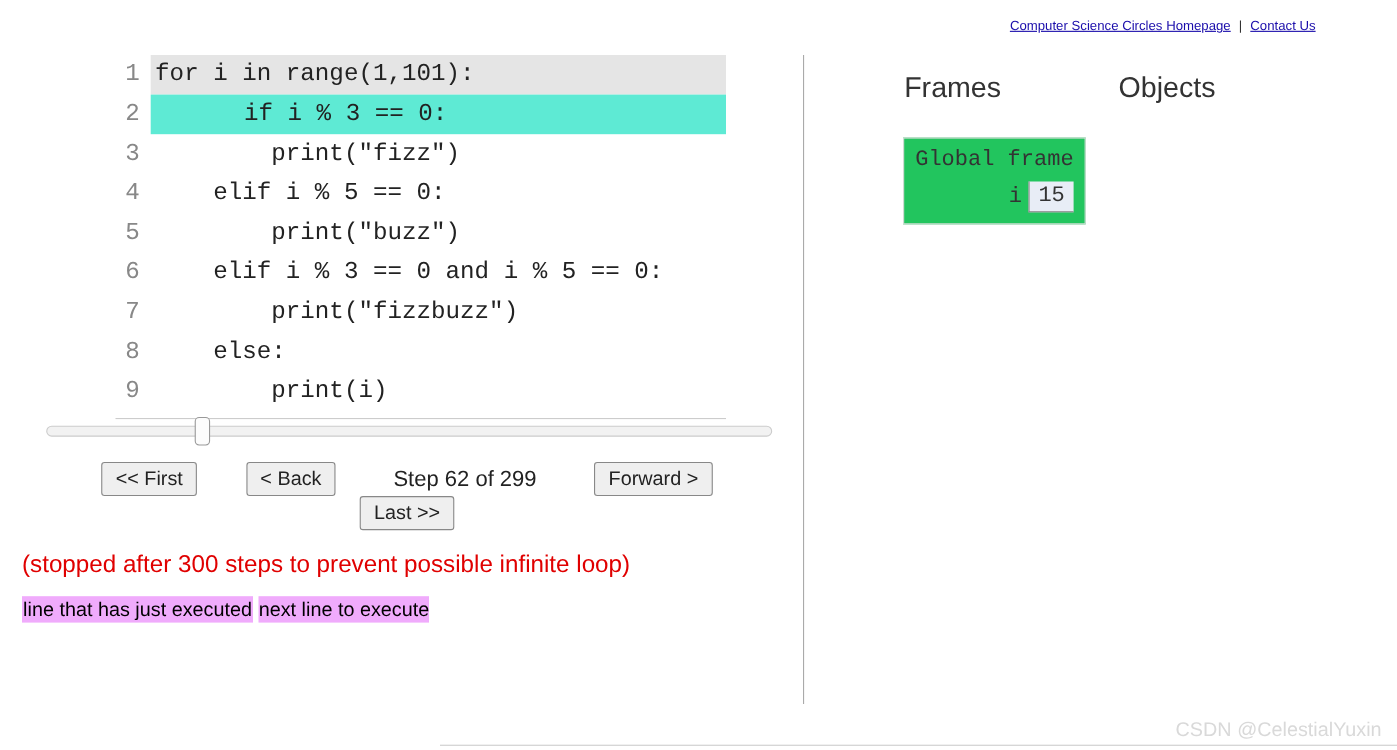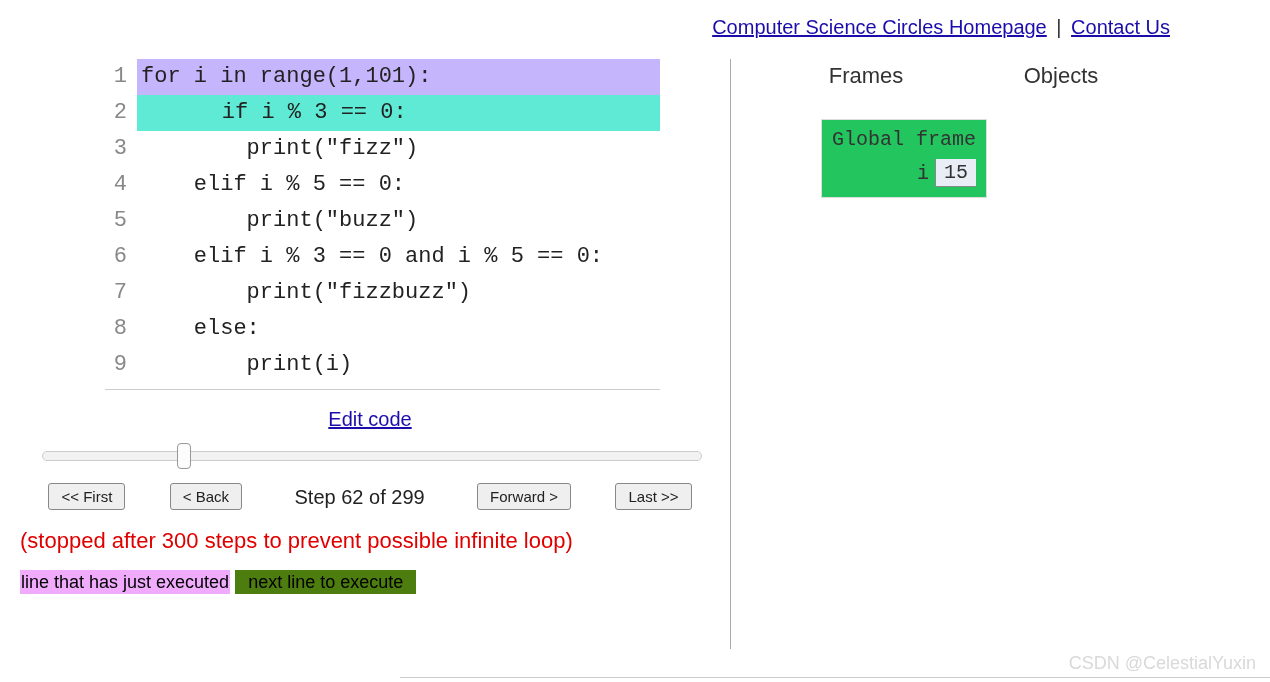--- a/index.html
+++ b/index.html
@@ -8,22 +8,22 @@
     padding: 0;
     font-family: "Segoe UI", Arial, sans-serif;
     font-size: 16px;
     background: #fff;
     width: 1270px;
     height: 682px;
     position: relative;
   }
   .top-links {
     text-align: right;
-    padding: 16px 100px 10px 0;
-    font-size: 20px;
+    padding: 16px 74px 10px 0;
+    font-size: 12px;
   }
   .top-links a {
     color: #1a0dab;
     text-decoration: underline;
   }
   .top-links .sep {
     color: #333;
     margin: 0 4px;
   }
   .main-area {
@@ -53,21 +53,21 @@
     color: #888;
     padding-right: 10px;
     flex-shrink: 0;
   }
   .code-text {
     flex: 1;
     white-space: pre;
     padding-left: 4px;
     color: #222;
   }
-  .hl-executed { background: #c4b5fd; }
+  .hl-executed { background: #e5e5e5; }
   .hl-next { background: #5eead4; padding-left: 32px; }
   .edit-link {
     text-align: center;
     margin: 18px 0 14px 0;
     font-size: 20px;
   }
   .edit-link a {
     color: #1a0dab;
     text-decoration: underline;
   }
@@ -106,21 +106,21 @@
     height: 24px;
     background: #fcfcfc;
     border: 1px solid #999;
     border-radius: 4px;
   }
   .controls {
     text-align: center;
     margin-bottom: 18px;
   }
   .controls button {
-    font-size: 15px;
+    font-size: 18px;
     padding: 4px 12px;
     background: #efefef;
     border: 1px solid #888;
     border-radius: 3px;
     color: #222;
     margin: 0 20px;
     cursor: pointer;
   }
   .step-label {
     font-size: 20px;
@@ -135,38 +135,38 @@
     margin: 18px 0 18px 0;
   }
   .legend {
     font-size: 18px;
   }
   .legend .exec {
     background: #f0abfc;
     padding: 2px 1px;
   }
   .legend .next {
-    background: #4d7c0f;
-    padding: 2px 13px;
+    background: #f0abfc;
+    padding: 2px 0;
   }
   .divider {
     border-left: 1px solid #aaa;
     margin: 0 10px;
     height: 590px;
   }
   .right-pane {
     flex: 1;
     padding-left: 20px;
   }
   .headers {
     display: flex;
-    font-size: 22px;
+    font-size: 26px;
     color: #333;
     margin-bottom: 30px;
-    margin-top: 4px;
+    margin-top: 14px;
   }
   .headers .col1 { width: 210px; text-align: center; }
   .headers .col2 { width: 180px; text-align: center; }
   .frame-box {
     background: #22c55e;
     border: 1px solid #ddd;
     display: inline-block;
     padding: 8px 10px 10px 10px;
     font-family: "Consolas", "Courier New", monospace;
     font-size: 20px;
@@ -247,23 +247,20 @@
         </div>
         <div class="code-row">
           <div class="line-no">8</div>
           <div class="code-text">    else:</div>
         </div>
         <div class="code-row">
           <div class="line-no">9</div>
           <div class="code-text">        print(i)</div>
         </div>
       </div>
-    <div class="edit-link">
-      <a href="#">Edit code</a>
-    </div>
     <div class="slider-wrap">
       <input type="range" min="0" max="299" value="62" style="">
     </div>
     <div class="controls">
       <button>&lt;&lt; First</button>
       <button>&lt; Back</button>
       <span class="step-label">Step 62 of 299</span>
       <button>Forward &gt;</button>
       <button>Last &gt;&gt;</button>
     </div>

